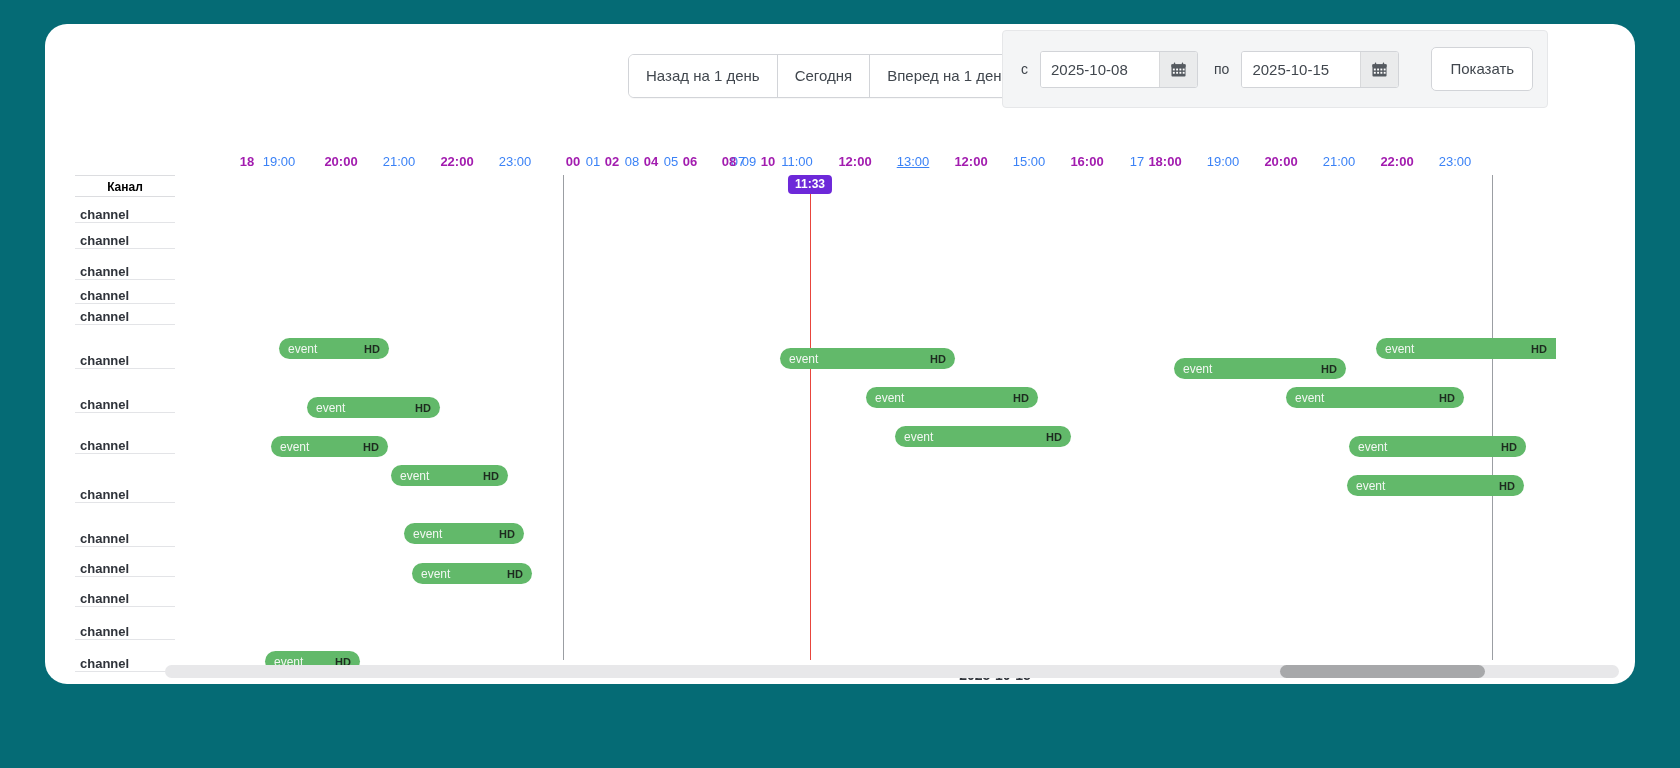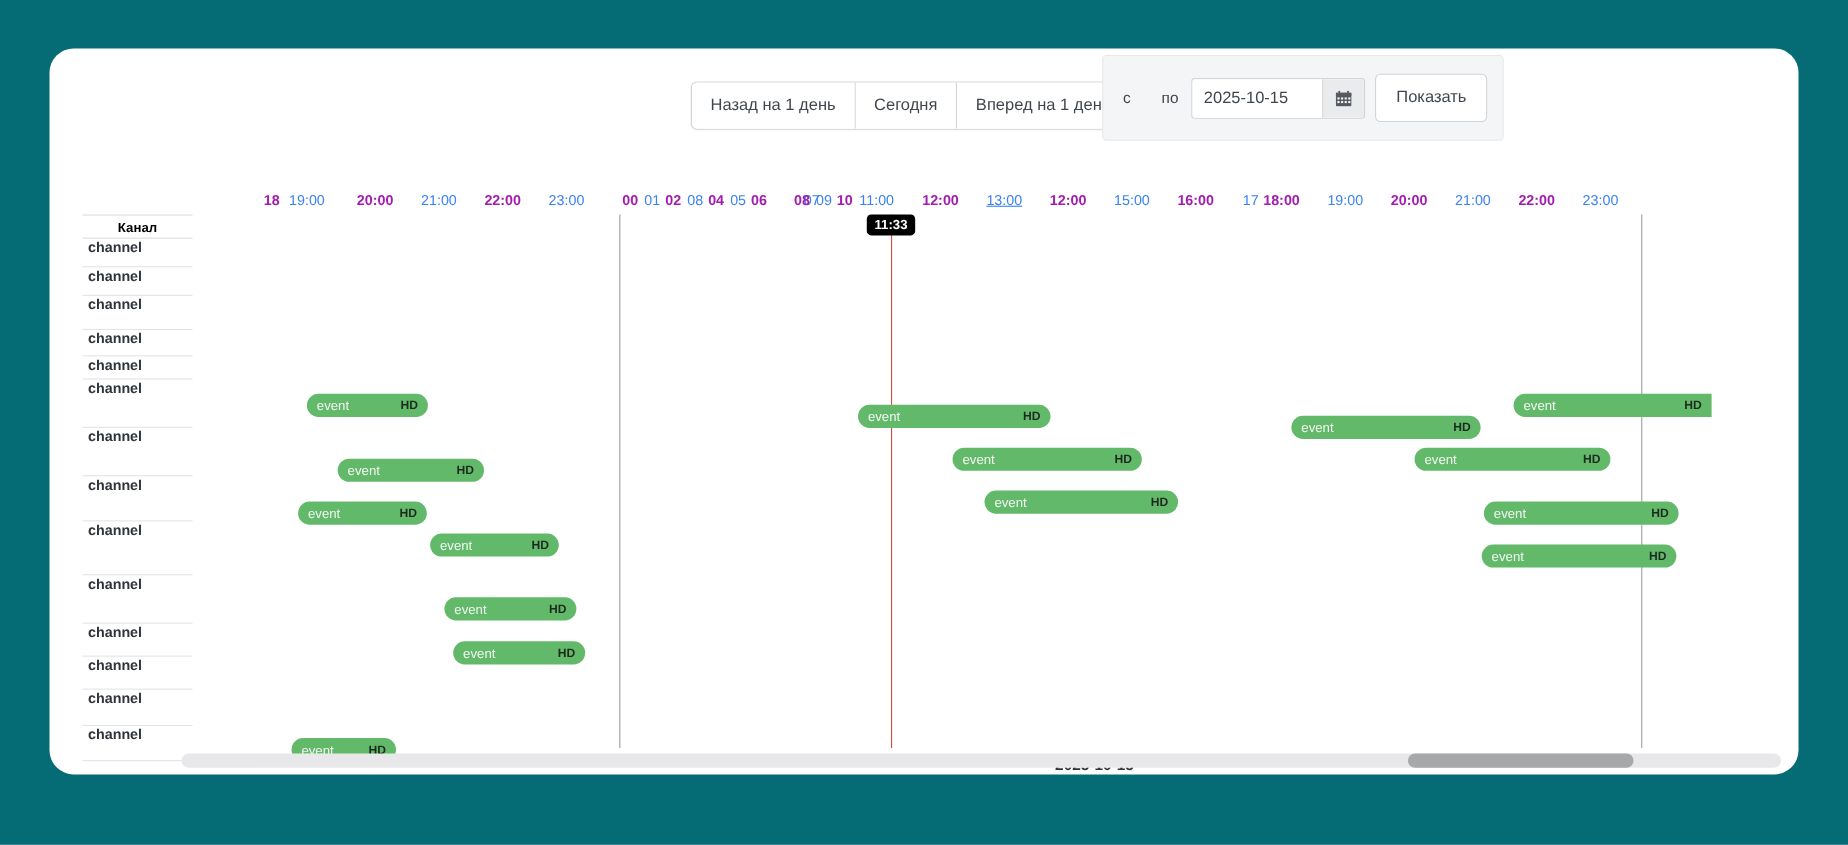--- a/index.html
+++ b/index.html
@@ -6,21 +6,21 @@
   html, body {
     margin: 0; padding: 0;
     width: 1680px; height: 768px;
     overflow: hidden;
     font-family: "Liberation Sans", sans-serif;
   }
   body { background: #056b75; }
 
   .app-card {
     position: absolute;
-    left: 45px; top: 44px;
+    left: 45px; top: 24px;
     width: 1590px; height: 660px;
     background: #ffffff;
     border-radius: 22px;
     overflow: hidden;
   }
 
   
   .toolbar {
     position: absolute;
     left: 0; top: 0;
@@ -94,21 +94,21 @@
     border: none;
     border-left: 1px solid #d8d9db;
     display: flex;
     align-items: center;
     justify-content: center;
     cursor: pointer;
   }
   .cal-btn svg { display: block; }
 
   .show-btn {
-    margin-left: 9px;
+    margin-left: 32px;
     background: #fff;
     border: 1px solid #d2d4d8;
     border-radius: 5px;
     font-size: 15px;
     color: #41474e;
     padding: 11px 18px;
     cursor: pointer;
     font-family: "Liberation Sans", sans-serif;
     line-height: 20px;
     white-space: nowrap;
@@ -151,21 +151,21 @@
     text-align: center;
     font-size: 12px;
     font-weight: bold;
     color: #000000;
     border-top: 1px solid #dcdde0;
     border-bottom: 1px solid #dcdde0;
   }
   .chan-row {
     border-bottom: 1px solid #e3e4e7;
     display: flex;
-    align-items: flex-start;
+    align-items: flex-end;
     padding-left: 5px;
     font-size: 13px;
     font-weight: bold;
     color: #2f333a;
   }
 
   
   .prog-area {
     position: absolute;
     left: 150px; top: 26px;
@@ -179,21 +179,21 @@
   }
   .nowline {
     position: absolute;
     top: 0;
     width: 1px;
     background: #e8453c;
   }
   .now-badge {
     position: absolute;
     transform: translateX(-50%);
-    background: #000000;
+    background: #6d28d9;
     color: #fff;
     font-size: 12px;
     font-weight: bold;
     border-radius: 4px;
     padding: 3px 7px;
     white-space: nowrap;
     line-height: 13px;
   }
 
   .event {
@@ -256,20 +256,41 @@
 
     <div class="nav-group">
       <button class="nav-btn">Назад на 1 день</button>
       <button class="nav-btn">Сегодня</button>
       <button class="nav-btn">Вперед на 1 день</button>
     </div>
 
     <div class="range-panel">
       <span class="range-label">с</span>
 
+      <div class="date-field">
+        <input type="text" value="2025-10-08" style="">
+        <button class="cal-btn">
+          <span>
+            <svg width="15" height="15" viewBox="0 0 16 16">
+              <rect x="0.5" y="2.5" width="15" height="13" rx="1" fill="#555a60"></rect>
+              <rect x="0.5" y="2.5" width="15" height="3" fill="#555a60"></rect>
+              <rect x="2" y="7" width="2" height="2" fill="#fff"></rect>
+              <rect x="5.5" y="7" width="2" height="2" fill="#fff"></rect>
+              <rect x="9" y="7" width="2" height="2" fill="#fff"></rect>
+              <rect x="12.5" y="7" width="2" height="2" fill="#fff"></rect>
+              <rect x="2" y="10.5" width="2" height="2" fill="#fff"></rect>
+              <rect x="5.5" y="10.5" width="2" height="2" fill="#fff"></rect>
+              <rect x="9" y="10.5" width="2" height="2" fill="#fff"></rect>
+              <rect x="12.5" y="10.5" width="2" height="2" fill="#fff"></rect>
+              <rect x="3" y="0.5" width="1.5" height="3" rx="0.5" fill="#555a60"></rect>
+              <rect x="11.5" y="0.5" width="1.5" height="3" rx="0.5" fill="#555a60"></rect>
+            </svg>
+          </span>
+        </button>
+      </div>
 
       <span class="range-label second">по</span>
 
       <div class="date-field">
         <input type="text" value="2025-10-15" style="">
         <button class="cal-btn">
           <span>
             <svg width="15" height="15" viewBox="0 0 16 16">
               <rect x="0.5" y="2.5" width="15" height="13" rx="1" fill="#555a60"></rect>
               <rect x="0.5" y="2.5" width="15" height="3" fill="#555a60"></rect>

